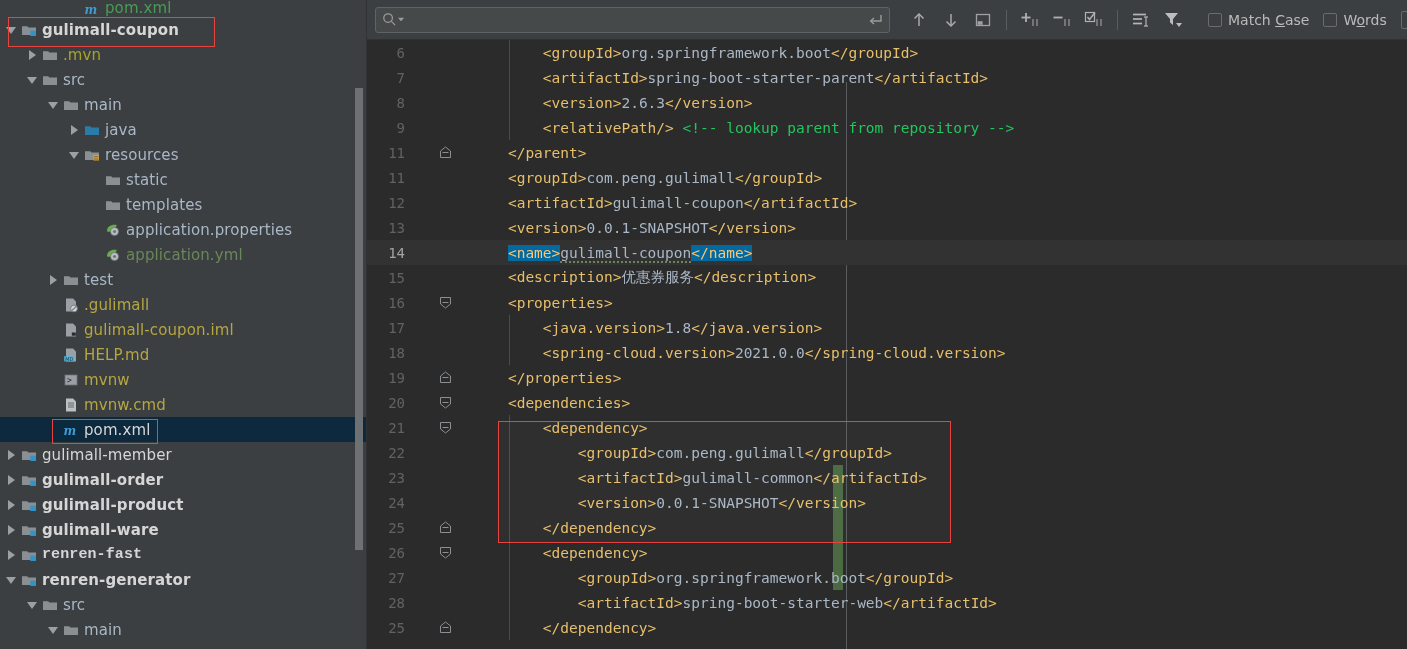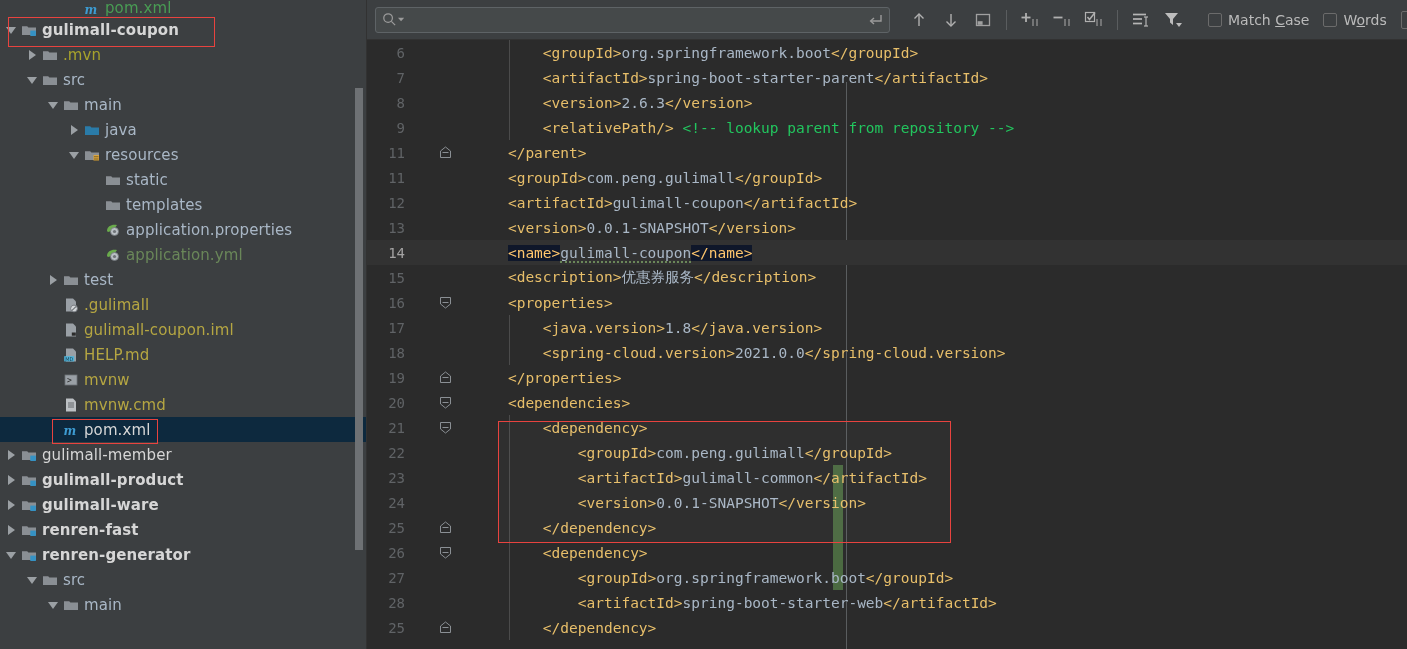--- a/index.html
+++ b/index.html
@@ -195,21 +195,21 @@
   .ind-guide {
     position: absolute;
     width: 1px;
     background: #4b4b4b;
   }
 
   
   .tag   { color: #e8bf6a; }
   .txt   { color: #a9b7c6; }
   .cmt   { color: #22c55e; }
-  .hl    { background: #0f172a; }
+  .hl    { background: #0369a1; }
   .hlbracket { color: #ffc66d; }
   .typo  { border-bottom: 2px dotted #6a8759; }
 
   
   #editor-redbox {
     position: absolute;
     left: 131px; top: 381px;
     width: 453px; height: 122px;
     border: 1px solid #e8433f;
     background: rgba(255,255,255,0.022);
@@ -434,20 +434,31 @@
         </div>
         <div class="tree-row">
           <span style="flex: 0 0 6px;"></span>
           <span class="arrow right"></span>
           <span class="tnode-icon">
             <svg width="16" height="16" viewBox="0 0 16 16">
               <path d="M1 4.2 L1 13 L15 13 L15 5.4 L7.4 5.4 L6.2 4.2 Z" fill="#8a8f94"></path>
               <rect x="9.3" y="8.6" width="5.6" height="5.4" fill="#3592c4"></rect>
             </svg>
           </span>
+          <span class="tlabel c-white" style="font-weight: bold;">gulimall-order</span>
+        </div>
+        <div class="tree-row">
+          <span style="flex: 0 0 6px;"></span>
+          <span class="arrow right"></span>
+          <span class="tnode-icon">
+            <svg width="16" height="16" viewBox="0 0 16 16">
+              <path d="M1 4.2 L1 13 L15 13 L15 5.4 L7.4 5.4 L6.2 4.2 Z" fill="#8a8f94"></path>
+              <rect x="9.3" y="8.6" width="5.6" height="5.4" fill="#3592c4"></rect>
+            </svg>
+          </span>
           <span class="tlabel c-white" style="font-weight: bold;">gulimall-product</span>
         </div>
         <div class="tree-row">
           <span style="flex: 0 0 6px;"></span>
           <span class="arrow right"></span>
           <span class="tnode-icon">
             <svg width="16" height="16" viewBox="0 0 16 16">
               <path d="M1 4.2 L1 13 L15 13 L15 5.4 L7.4 5.4 L6.2 4.2 Z" fill="#8a8f94"></path>
               <rect x="9.3" y="8.6" width="5.6" height="5.4" fill="#3592c4"></rect>
             </svg>
@@ -456,21 +467,21 @@
         </div>
         <div class="tree-row">
           <span style="flex: 0 0 6px;"></span>
           <span class="arrow right"></span>
           <span class="tnode-icon">
             <svg width="16" height="16" viewBox="0 0 16 16">
               <path d="M1 4.2 L1 13 L15 13 L15 5.4 L7.4 5.4 L6.2 4.2 Z" fill="#8a8f94"></path>
               <rect x="9.3" y="8.6" width="5.6" height="5.4" fill="#3592c4"></rect>
             </svg>
           </span>
-          <span class="tlabel c-white" style="font-weight: bold;">renren-fast</span>
+          <span class="tlabel c-white" style="font-weight: bold; font-family: Liberation Mono, monospace;">renren-fast</span>
         </div>
         <div class="tree-row">
           <span style="flex: 0 0 6px;"></span>
           <span class="arrow down"></span>
           <span class="tnode-icon">
             <svg width="16" height="16" viewBox="0 0 16 16">
               <path d="M1 4.2 L1 13 L15 13 L15 5.4 L7.4 5.4 L6.2 4.2 Z" fill="#8a8f94"></path>
               <rect x="9.3" y="8.6" width="5.6" height="5.4" fill="#3592c4"></rect>
             </svg>
           </span>

